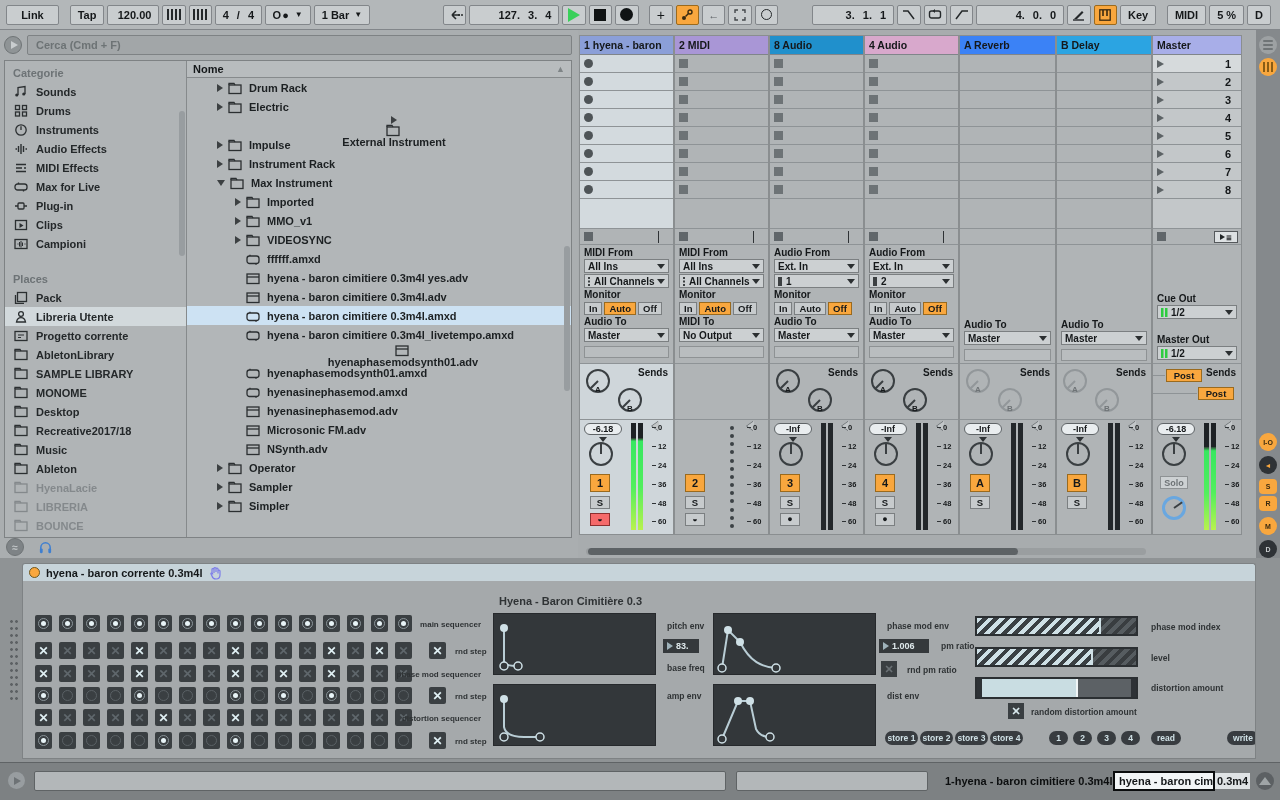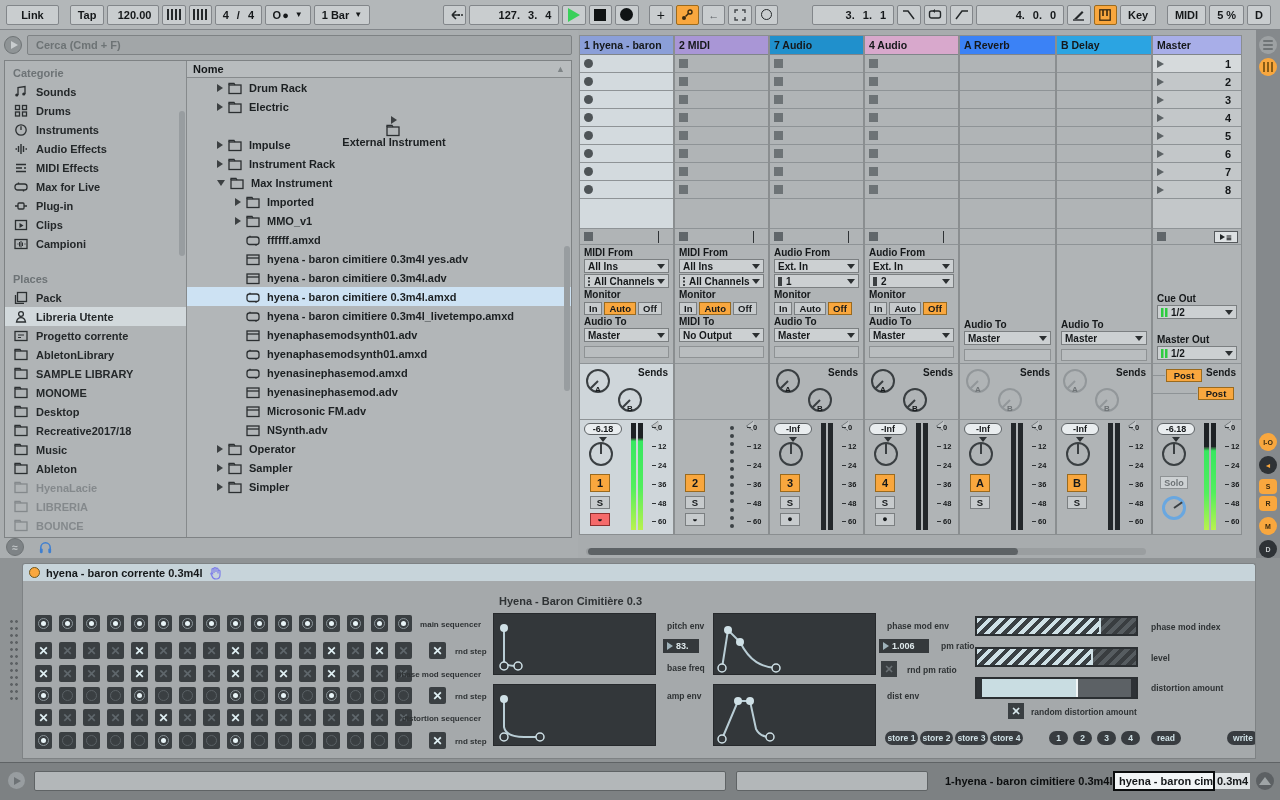--- a/index.html
+++ b/index.html
@@ -577,20 +577,28 @@
           </div>
           <div class="fl-row" style="padding-left: 48px;">
             <span class="fl-arrow r"></span>
             <span class="fl-ic"><svg width="14" height="13" viewBox="0 0 14 13">
                 <rect x="1" y="3" width="12" height="8.5" stroke="#2b2f31" stroke-width="1.3" fill="none"></rect>
                 <path d="M1 3V1.5h5l1 1.5" stroke="#2b2f31" stroke-width="1.3" fill="none"></path>
               </svg></span>
             <span>MMO_v1</span>
           </div>
           <div class="fl-row" style="padding-left: 48px;">
+            <span class="fl-arrow r"></span>
+            <span class="fl-ic"><svg width="14" height="13" viewBox="0 0 14 13">
+                <rect x="1" y="3" width="12" height="8.5" stroke="#2b2f31" stroke-width="1.3" fill="none"></rect>
+                <path d="M1 3V1.5h5l1 1.5" stroke="#2b2f31" stroke-width="1.3" fill="none"></path>
+              </svg></span>
+            <span>VIDEOSYNC</span>
+          </div>
+          <div class="fl-row" style="padding-left: 48px;">
             <span class="fl-arrow" style="width: 6px;"></span>
             <span class="fl-ic"><svg width="14" height="13" viewBox="0 0 14 13">
                 <rect x="1" y="3" width="12" height="7.5" rx="2.5" stroke="#2b2f31" stroke-width="1.3" fill="none"></rect>
                 <path d="M4 3V1.8M10 10.5v1.2" stroke="#2b2f31" stroke-width="1.3" fill="none"></path>
               </svg></span>
             <span>ffffff.amxd</span>
           </div>
           <div class="fl-row" style="padding-left: 48px;">
             <span class="fl-arrow" style="width: 6px;"></span>
             <span class="fl-ic"><svg width="14" height="13" viewBox="0 0 14 13">
@@ -616,21 +624,21 @@
             <span>hyena - baron cimitiere 0.3m4l.amxd</span>
           </div>
           <div class="fl-row" style="padding-left: 48px;">
             <span class="fl-arrow" style="width: 6px;"></span>
             <span class="fl-ic"><svg width="14" height="13" viewBox="0 0 14 13">
                 <rect x="1" y="3" width="12" height="7.5" rx="2.5" stroke="#2b2f31" stroke-width="1.3" fill="none"></rect>
                 <path d="M4 3V1.8M10 10.5v1.2" stroke="#2b2f31" stroke-width="1.3" fill="none"></path>
               </svg></span>
             <span>hyena - baron cimitiere 0.3m4l_livetempo.amxd</span>
           </div>
-          <div class="fl-row" style="padding-left: 48px;">
+          <div class="fl-row" style="padding-left: 48px; flex-direction: column;">
             <span class="fl-arrow" style="width: 6px;"></span>
             <span class="fl-ic"><svg width="14" height="13" viewBox="0 0 14 13">
                 <rect x="1" y="2" width="12" height="9.5" stroke="#2b2f31" stroke-width="1.3" fill="none"></rect>
                 <path d="M1 5h12" stroke="#2b2f31" stroke-width="1.3" fill="none"></path>
               </svg></span>
             <span>hyenaphasemodsynth01.adv</span>
           </div>
           <div class="fl-row" style="padding-left: 48px;">
             <span class="fl-arrow" style="width: 6px;"></span>
             <span class="fl-ic"><svg width="14" height="13" viewBox="0 0 14 13">
@@ -894,21 +902,21 @@
             <span style="top: 60px;">36</span>
             <span style="top: 79px;">48</span>
             <span style="top: 97px;">60</span>
           </div>
           <div class="numbtn">2</div>
           <div class="sbtn">S</div>
           <div class="armbtn">◒</div>
         </div>
       </div>
       <div class="col" style="width: 93px;">
-        <div class="thead" style="background: rgb(32, 144, 204);">7 Audio</div>
+        <div class="thead" style="background: rgb(32, 144, 204);">8 Audio</div>
         <div class="slot">
           <span class="sqbtn"></span>
         </div>
         <div class="slot">
           <span class="sqbtn"></span>
         </div>
         <div class="slot">
           <span class="sqbtn"></span>
         </div>
         <div class="slot">

